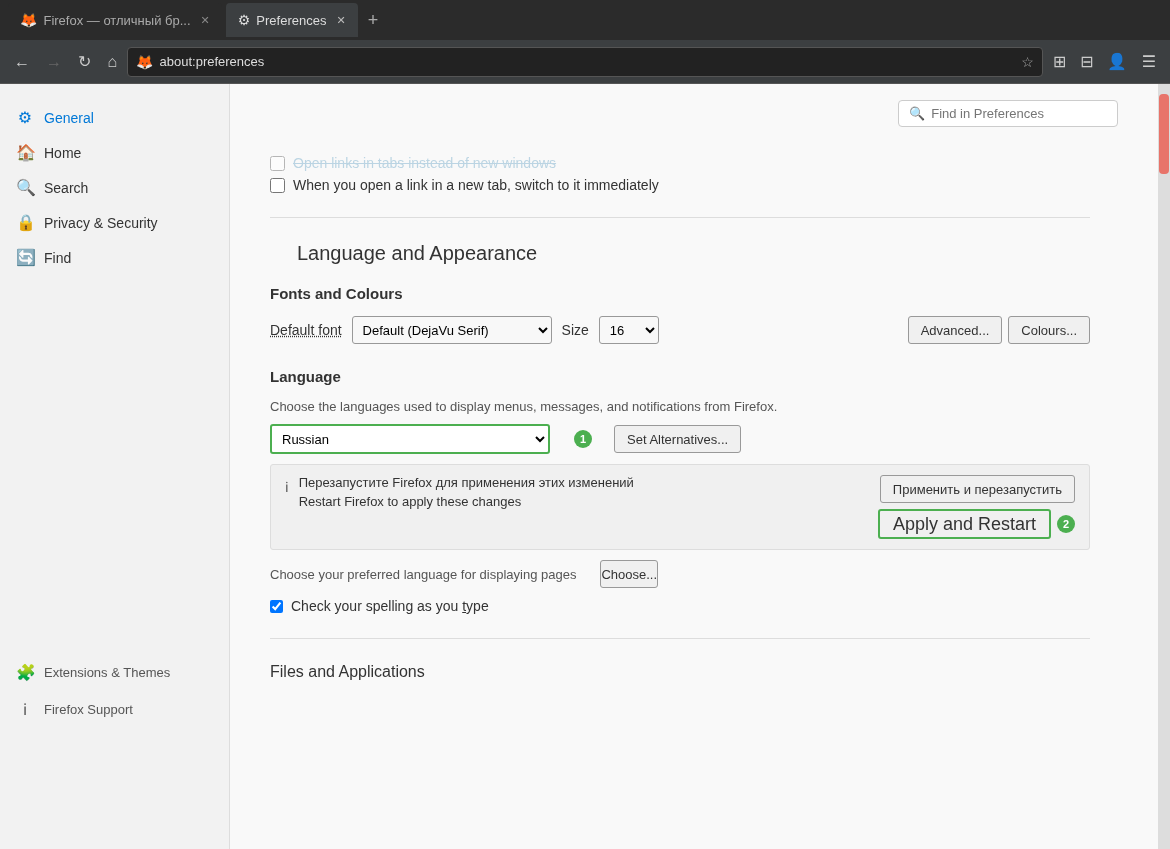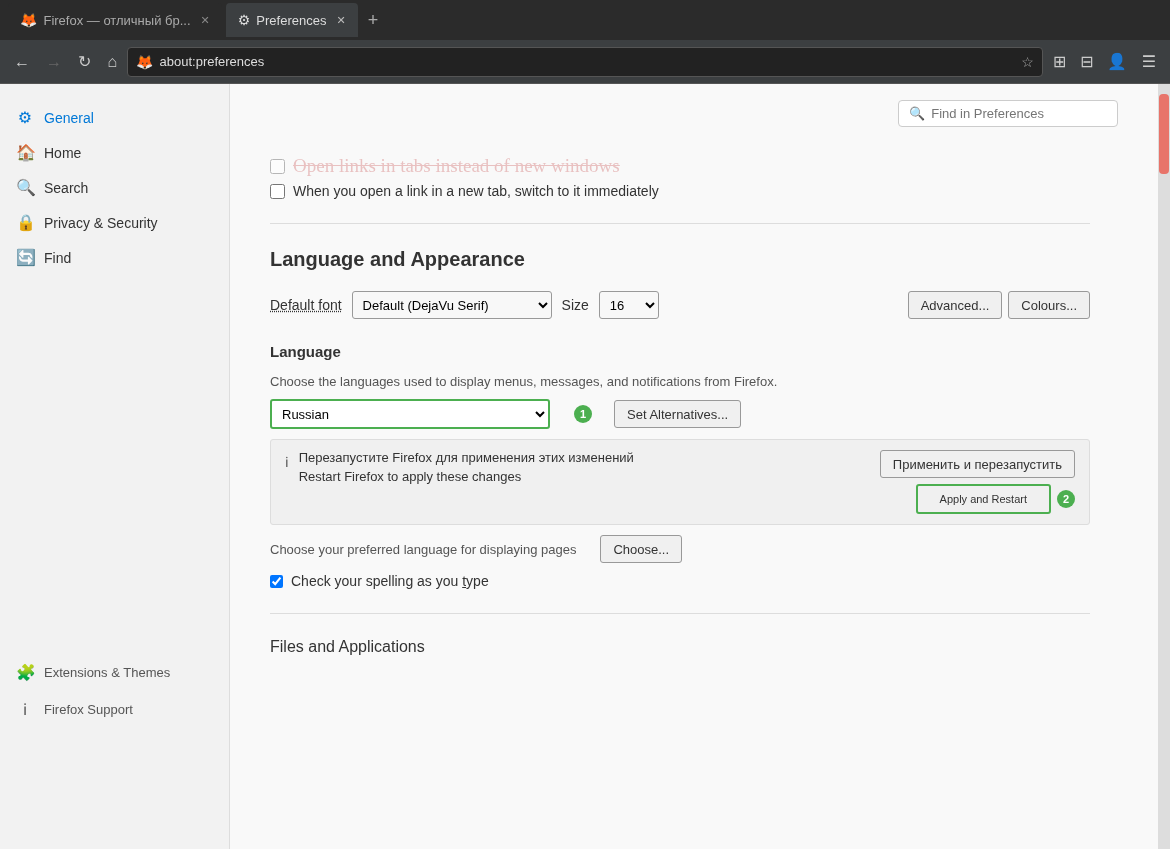--- a/index.html
+++ b/index.html
@@ -49,21 +49,21 @@
     .search-bar { display: flex; align-items: center; gap: 6px; background: #fff; border: 1px solid #ccc; border-radius: 4px; padding: 5px 10px; width: 220px; }
     .search-bar input { border: none; outline: none; font-size: 13px; color: #555; background: transparent; width: 100%; }
     .search-icon { color: #888; font-size: 13px; }
 
     
     .scrollbar { width: 12px; background: #ddd; position: relative; }
     .scrollbar-thumb { width: 10px; height: 80px; background: #e8746a; border-radius: 4px; position: absolute; top: 10px; left: 1px; }
 
     
     .section-divider { border: none; border-top: 1px solid #ddd; margin: 24px 0; }
-    .section-title { font-size: 20px; font-weight: 700; color: #333; margin-bottom: 20px; }
+    .section-title { font-size: 20px; font-weight: 400; color: #333; margin-bottom: 20px; margin-left: 27px; }
     .subsection-title { font-size: 15px; font-weight: bold; color: #333; margin-bottom: 14px; }
 
     
     .checkbox-row { display: flex; align-items: center; gap: 8px; margin-bottom: 10px; color: #333; font-size: 14px; }
     .checkbox-row input[type="checkbox"] { width: 15px; height: 15px; cursor: pointer; }
 
     
     .font-row { display: flex; align-items: center; gap: 10px; margin-bottom: 10px; flex-wrap: wrap; }
     .font-label { color: #333; font-size: 14px; text-decoration: underline; text-decoration-style: dotted; }
     .font-select { height: 28px; border: 1px solid #999; border-radius: 3px; padding: 0 6px; font-size: 13px; background: #f8f8f8; cursor: pointer; min-width: 200px; }
@@ -78,27 +78,27 @@
     .language-desc { font-size: 13px; color: #555; margin-bottom: 10px; }
 
     .language-select-row { display: flex; align-items: center; gap: 22px; }
     .language-select { height: 30px; border: 2px solid #4caf50; border-radius: 3px; padding: 0 6px; font-size: 13px; background: #fff; cursor: pointer; min-width: 280px; }
 
     .restart-info-box { background: #f0f0f0; border: 1px solid #ddd; border-radius: 3px; padding: 10px 14px; margin-top: 10px; display: flex; align-items: flex-start; gap: 10px; }
     .info-icon { color: #555; font-size: 14px; margin-top: 2px; flex-shrink: 0; }
     .restart-texts { flex: 1; }
     .restart-ru { font-size: 13px; color: #333; }
     .restart-en { font-size: 13px; color: #333; margin-top: 4px; }
-    .apply-restart-btn { height: 30px; padding: 0 22px; border: 2px solid #4caf50; border-radius: 3px; background: #f0f0f0; cursor: pointer; font-size: 11px; color: #333; white-space: nowrap; align-self: flex-end; }
+    .apply-restart-btn { height: 30px; padding: 0 13px; border: 2px solid #4caf50; border-radius: 3px; background: #f0f0f0; cursor: pointer; font-size: 18px; color: #333; white-space: nowrap; align-self: flex-end; }
 
     .badge { display: inline-flex; align-items: center; justify-content: center; width: 18px; height: 18px; border-radius: 50%; background: #4caf50; color: white; font-size: 11px; font-weight: bold; margin-left: 2px; }
 
     .preferred-lang-row { display: flex; align-items: center; gap: 24px; margin-top: 10px; }
     .preferred-lang-desc { font-size: 13px; color: #555; }
-    .choose-btn { height: 28px; padding: 0 12px; border: 1px solid #999; border-radius: 3px; background: #f0f0f0; cursor: pointer; font-size: 13px; color: #333; }
+    .choose-btn { height: 28px; padding: 0 0; border: 1px solid #999; border-radius: 3px; background: #f0f0f0; cursor: pointer; font-size: 13px; color: #333; }
 
     .spelling-row { display: flex; align-items: center; gap: 8px; margin-top: 10px; font-size: 14px; color: #333; }
     .spelling-row u { text-decoration: underline; }
 
     
     .files-section-title { font-size: 16px; font-weight: 300; color: #333; margin-top: 8px; }
 
     
     .content::-webkit-scrollbar { width: 0; }
 
@@ -189,33 +189,34 @@
       <div class="search-bar">
         <span class="search-icon">🔍</span>
         <input type="text" placeholder="Find in Preferences" style="">
       </div>
     </div>
 
     <div class="content-inner">
 
       <div class="open-link-row">
         <input type="checkbox" class="open-link-checkbox" style="">
-        <span style="text-decoration: line-through; opacity:0.5; font-size:19px; color:#b91c1c;font-family:Liberation Serif, serif;">Open links in tabs instead of new windows</span>
+        <span style="text-decoration: line-through; opacity:0.5; font-size:14px; color:#0369a1;">Open links in tabs instead of new windows</span>
       </div>
 
       <div class="checkbox-row">
         <input type="checkbox" style="">
         <span>When you open a link in a new tab, switch to it immediately</span>
       </div>
 
       <hr class="section-divider">
 
       <h2 class="section-title">Language and Appearance</h2>
 
       <div>
+        <div class="subsection-title">Fonts and Colours</div>
 
         <div class="font-row">
           <span class="font-label">Default font</span>
           <select class="font-select">
             <option>Default (DejaVu Serif)</option>
           </select>
           <span class="size-label">Size</span>
           <select class="size-select">
             <option>16</option>
           </select>

